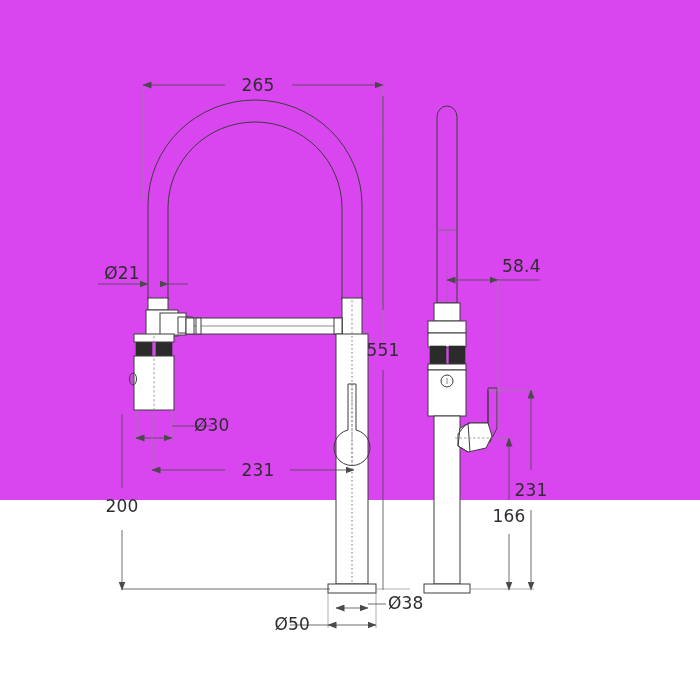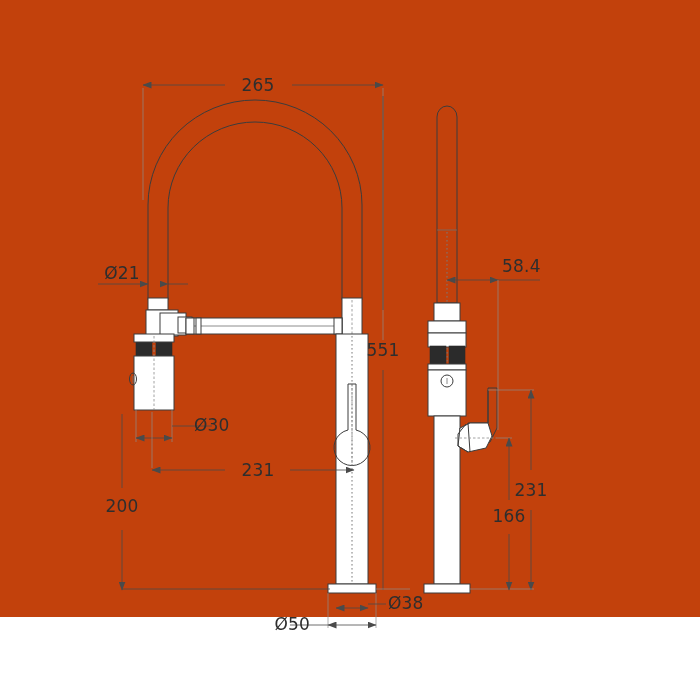--- a/index.html
+++ b/index.html
@@ -4,22 +4,22 @@
 <title>Faucet Technical Drawing</title>
 <style>
   html,body{margin:0;padding:0;background:#ffffff;}
   body{
     width:700px;height:700px;
     font-family:"DejaVu Sans","Liberation Sans",sans-serif;
     overflow:hidden;
   }
   #drawing-root{
     position:relative;
-    width:700px;height:617px;
-    background:#c2410c;
+    width:700px;height:500px;
+    background:#d946ef;
   }
   svg#tech-drawing{display:block;width:700px;height:700px;}
 
   
   .part-line{fill:none;stroke:#3c3c3c;stroke-width:1;}
   .part-fill{fill:#ffffff;stroke:#3c3c3c;stroke-width:1;}
   .part-fill-dark{fill:#2b2b2b;stroke:#2b2b2b;stroke-width:0.6;}
   .part-thin{fill:none;stroke:#6e6e6e;stroke-width:0.8;}
   .centerline{fill:none;stroke:#7a7a7a;stroke-width:1;stroke-dasharray:1.6 2.4;}
   .hidden-line{fill:none;stroke:#8a8a8a;stroke-width:0.8;stroke-dasharray:2.5 2;}

